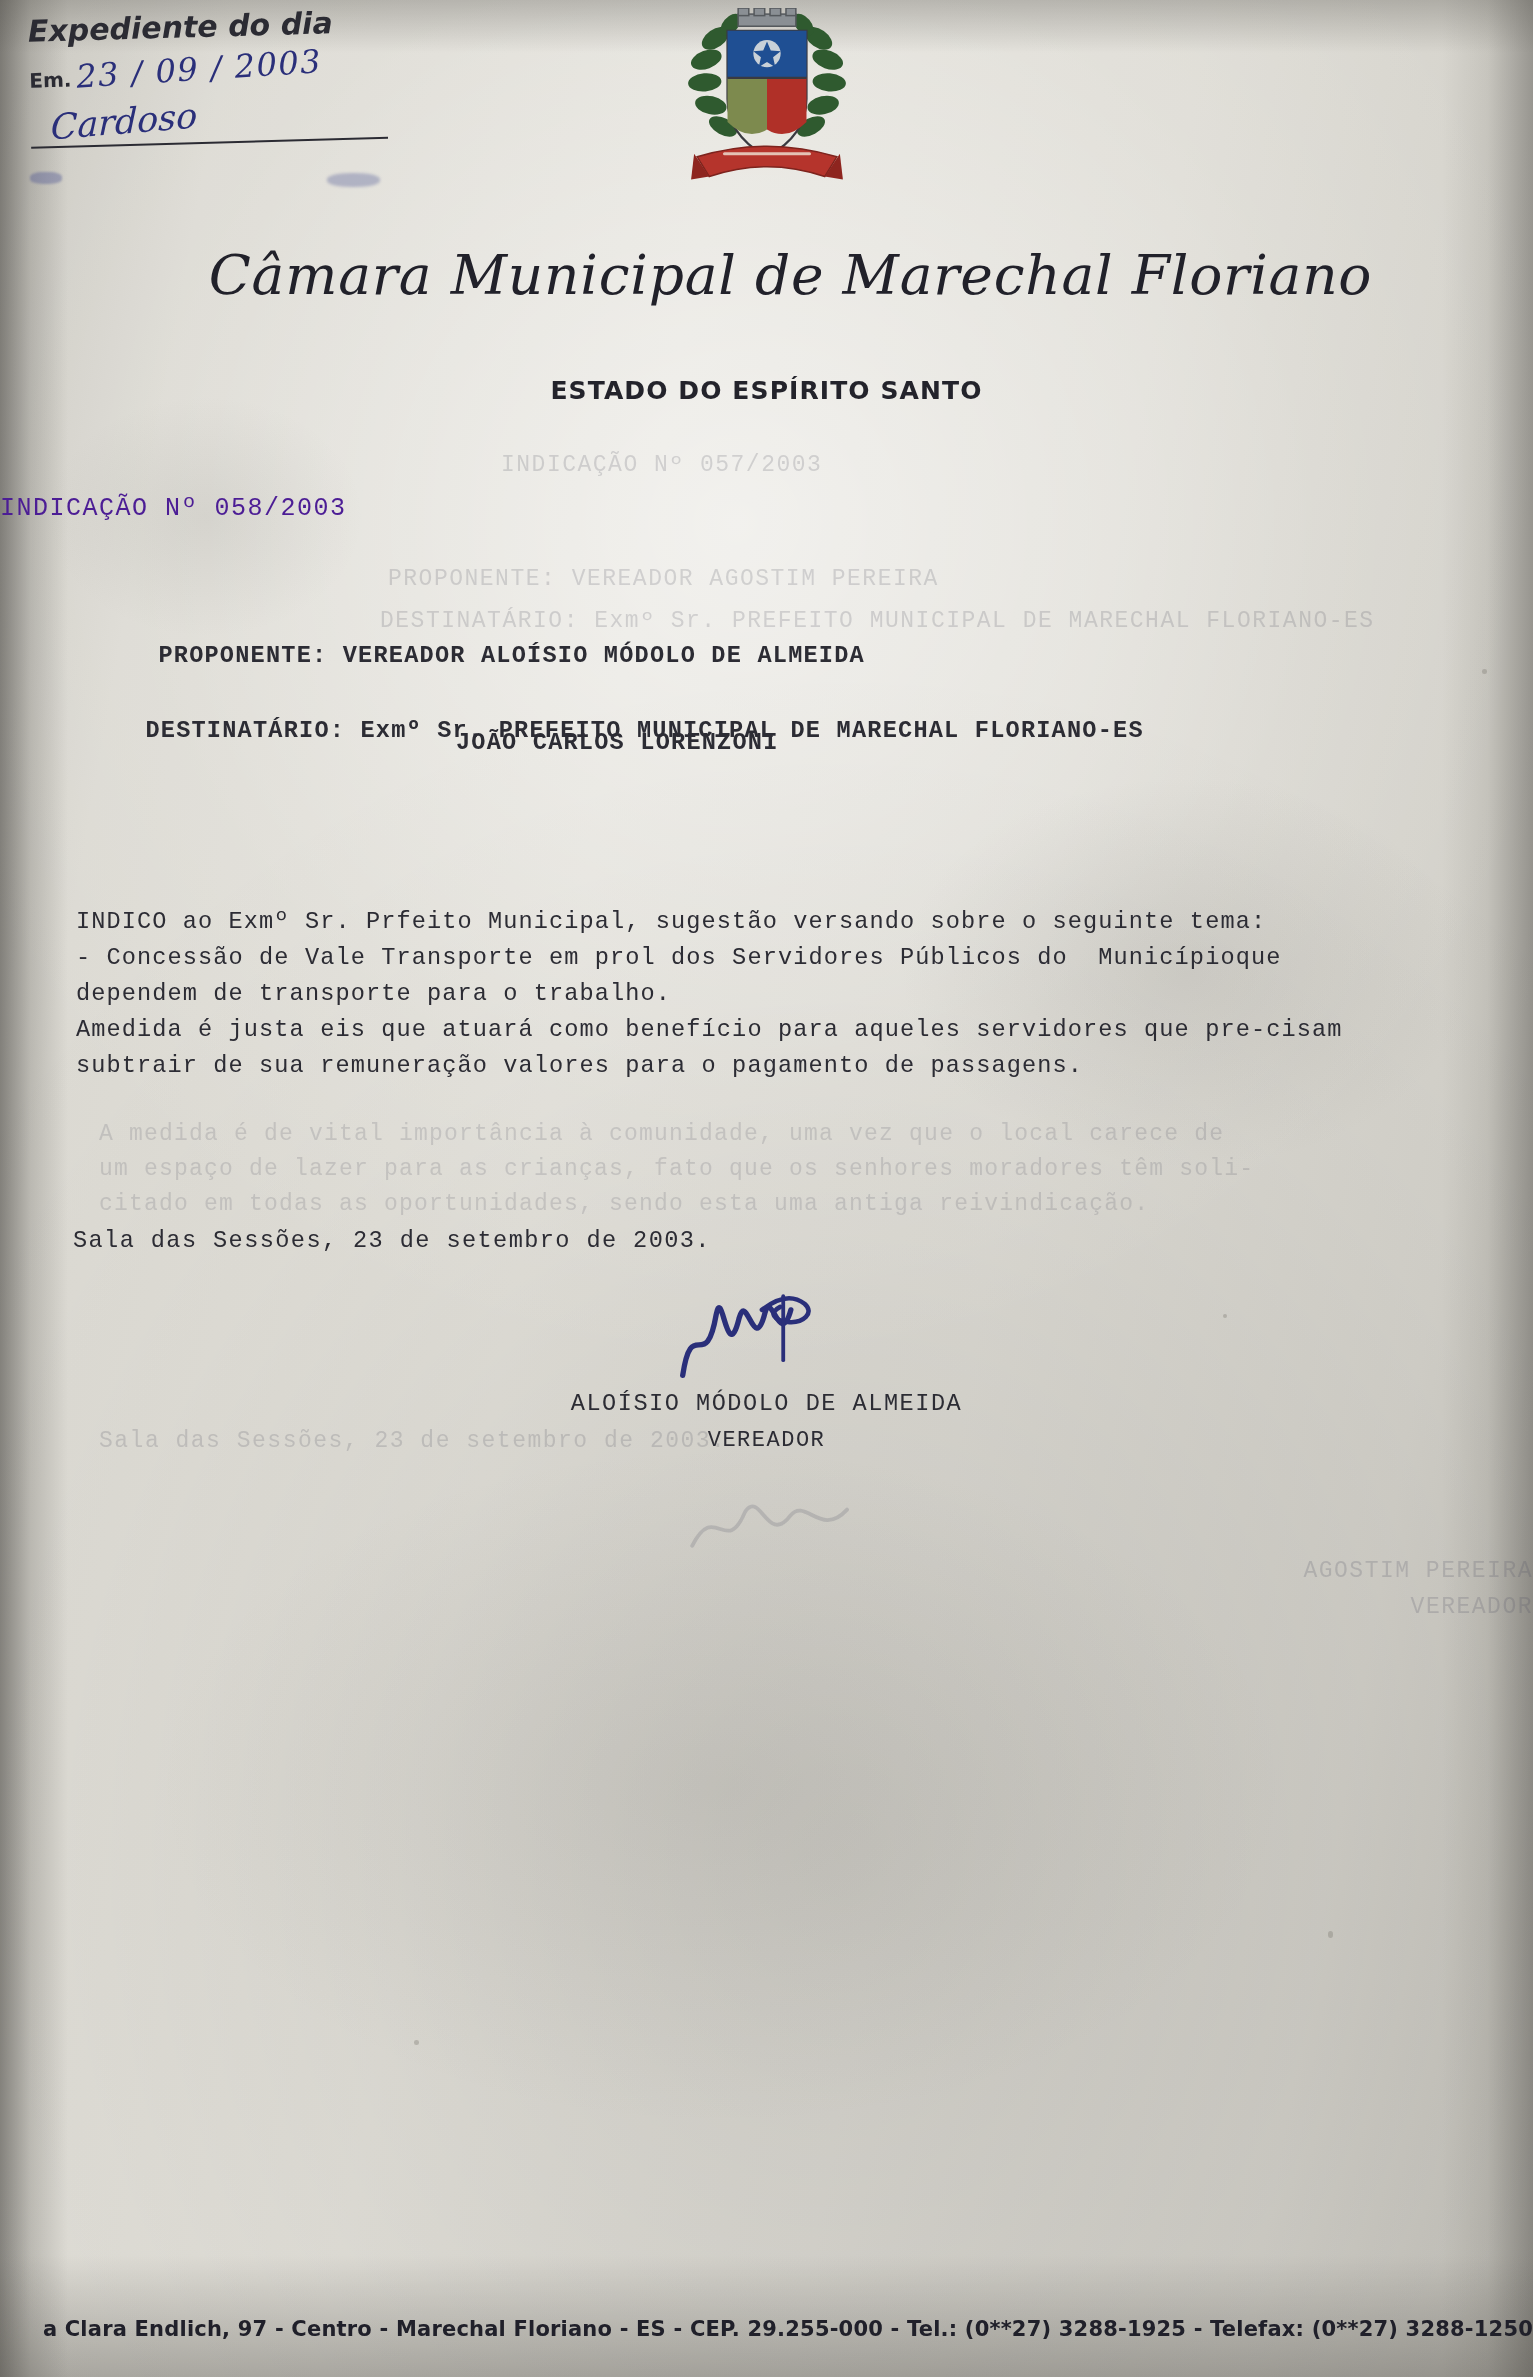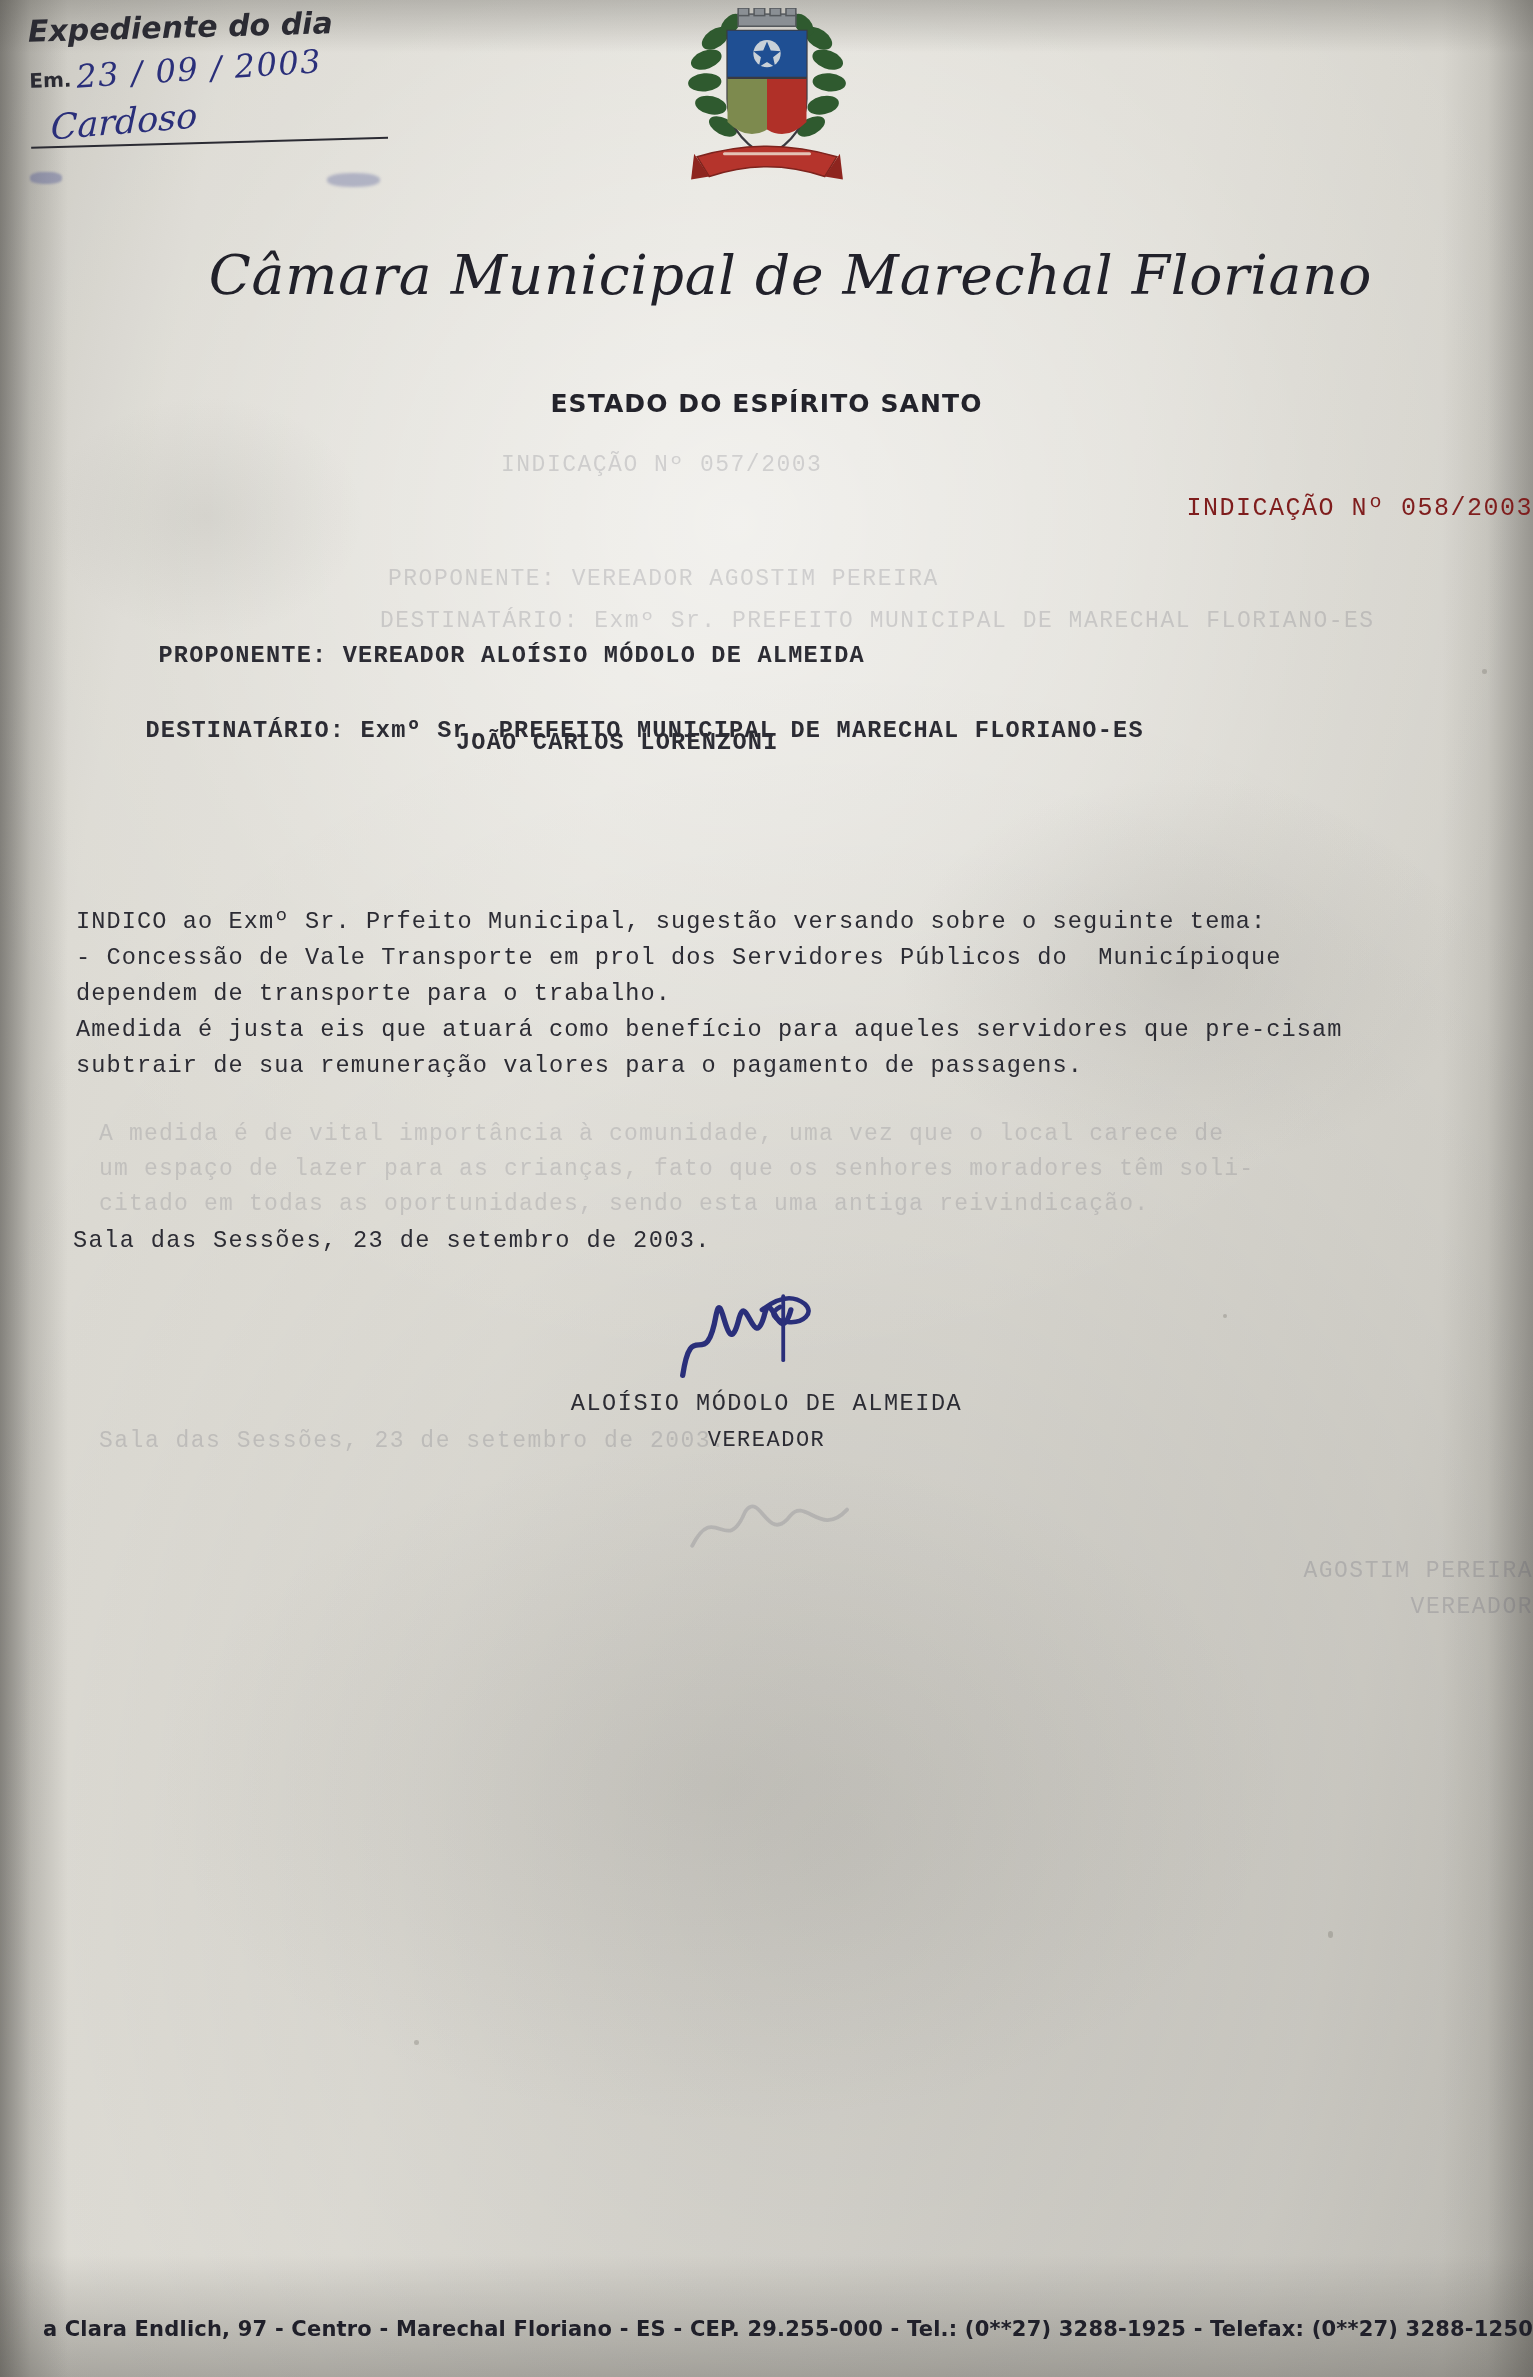--- a/index.html
+++ b/index.html
@@ -155,31 +155,30 @@
   .org-sub {
     position: absolute;
     left: 0; right: 0;
     top: 376px;
     text-align: center;
     font-family: "DejaVu Sans", sans-serif;
     font-weight: bold;
     font-size: 25px;
     letter-spacing: 1.1px;
     color: #23232b;
-    margin-top: 13px;
   }
 
   .doc-number {
     position: absolute;
     left: 0; right: 0;
     top: 494px;
-    text-align: right;
+    text-align: left;
     font-size: 25px;
     letter-spacing: 1.5px;
-    color: #7f1d1d;
+    color: #4c1d95;
   }
 
   .field {
     position: absolute;
     font-size: 23.6px;
     letter-spacing: 1.2px;
     color: #2c2c34;
     white-space: pre;
     font-weight: bold;
   }

